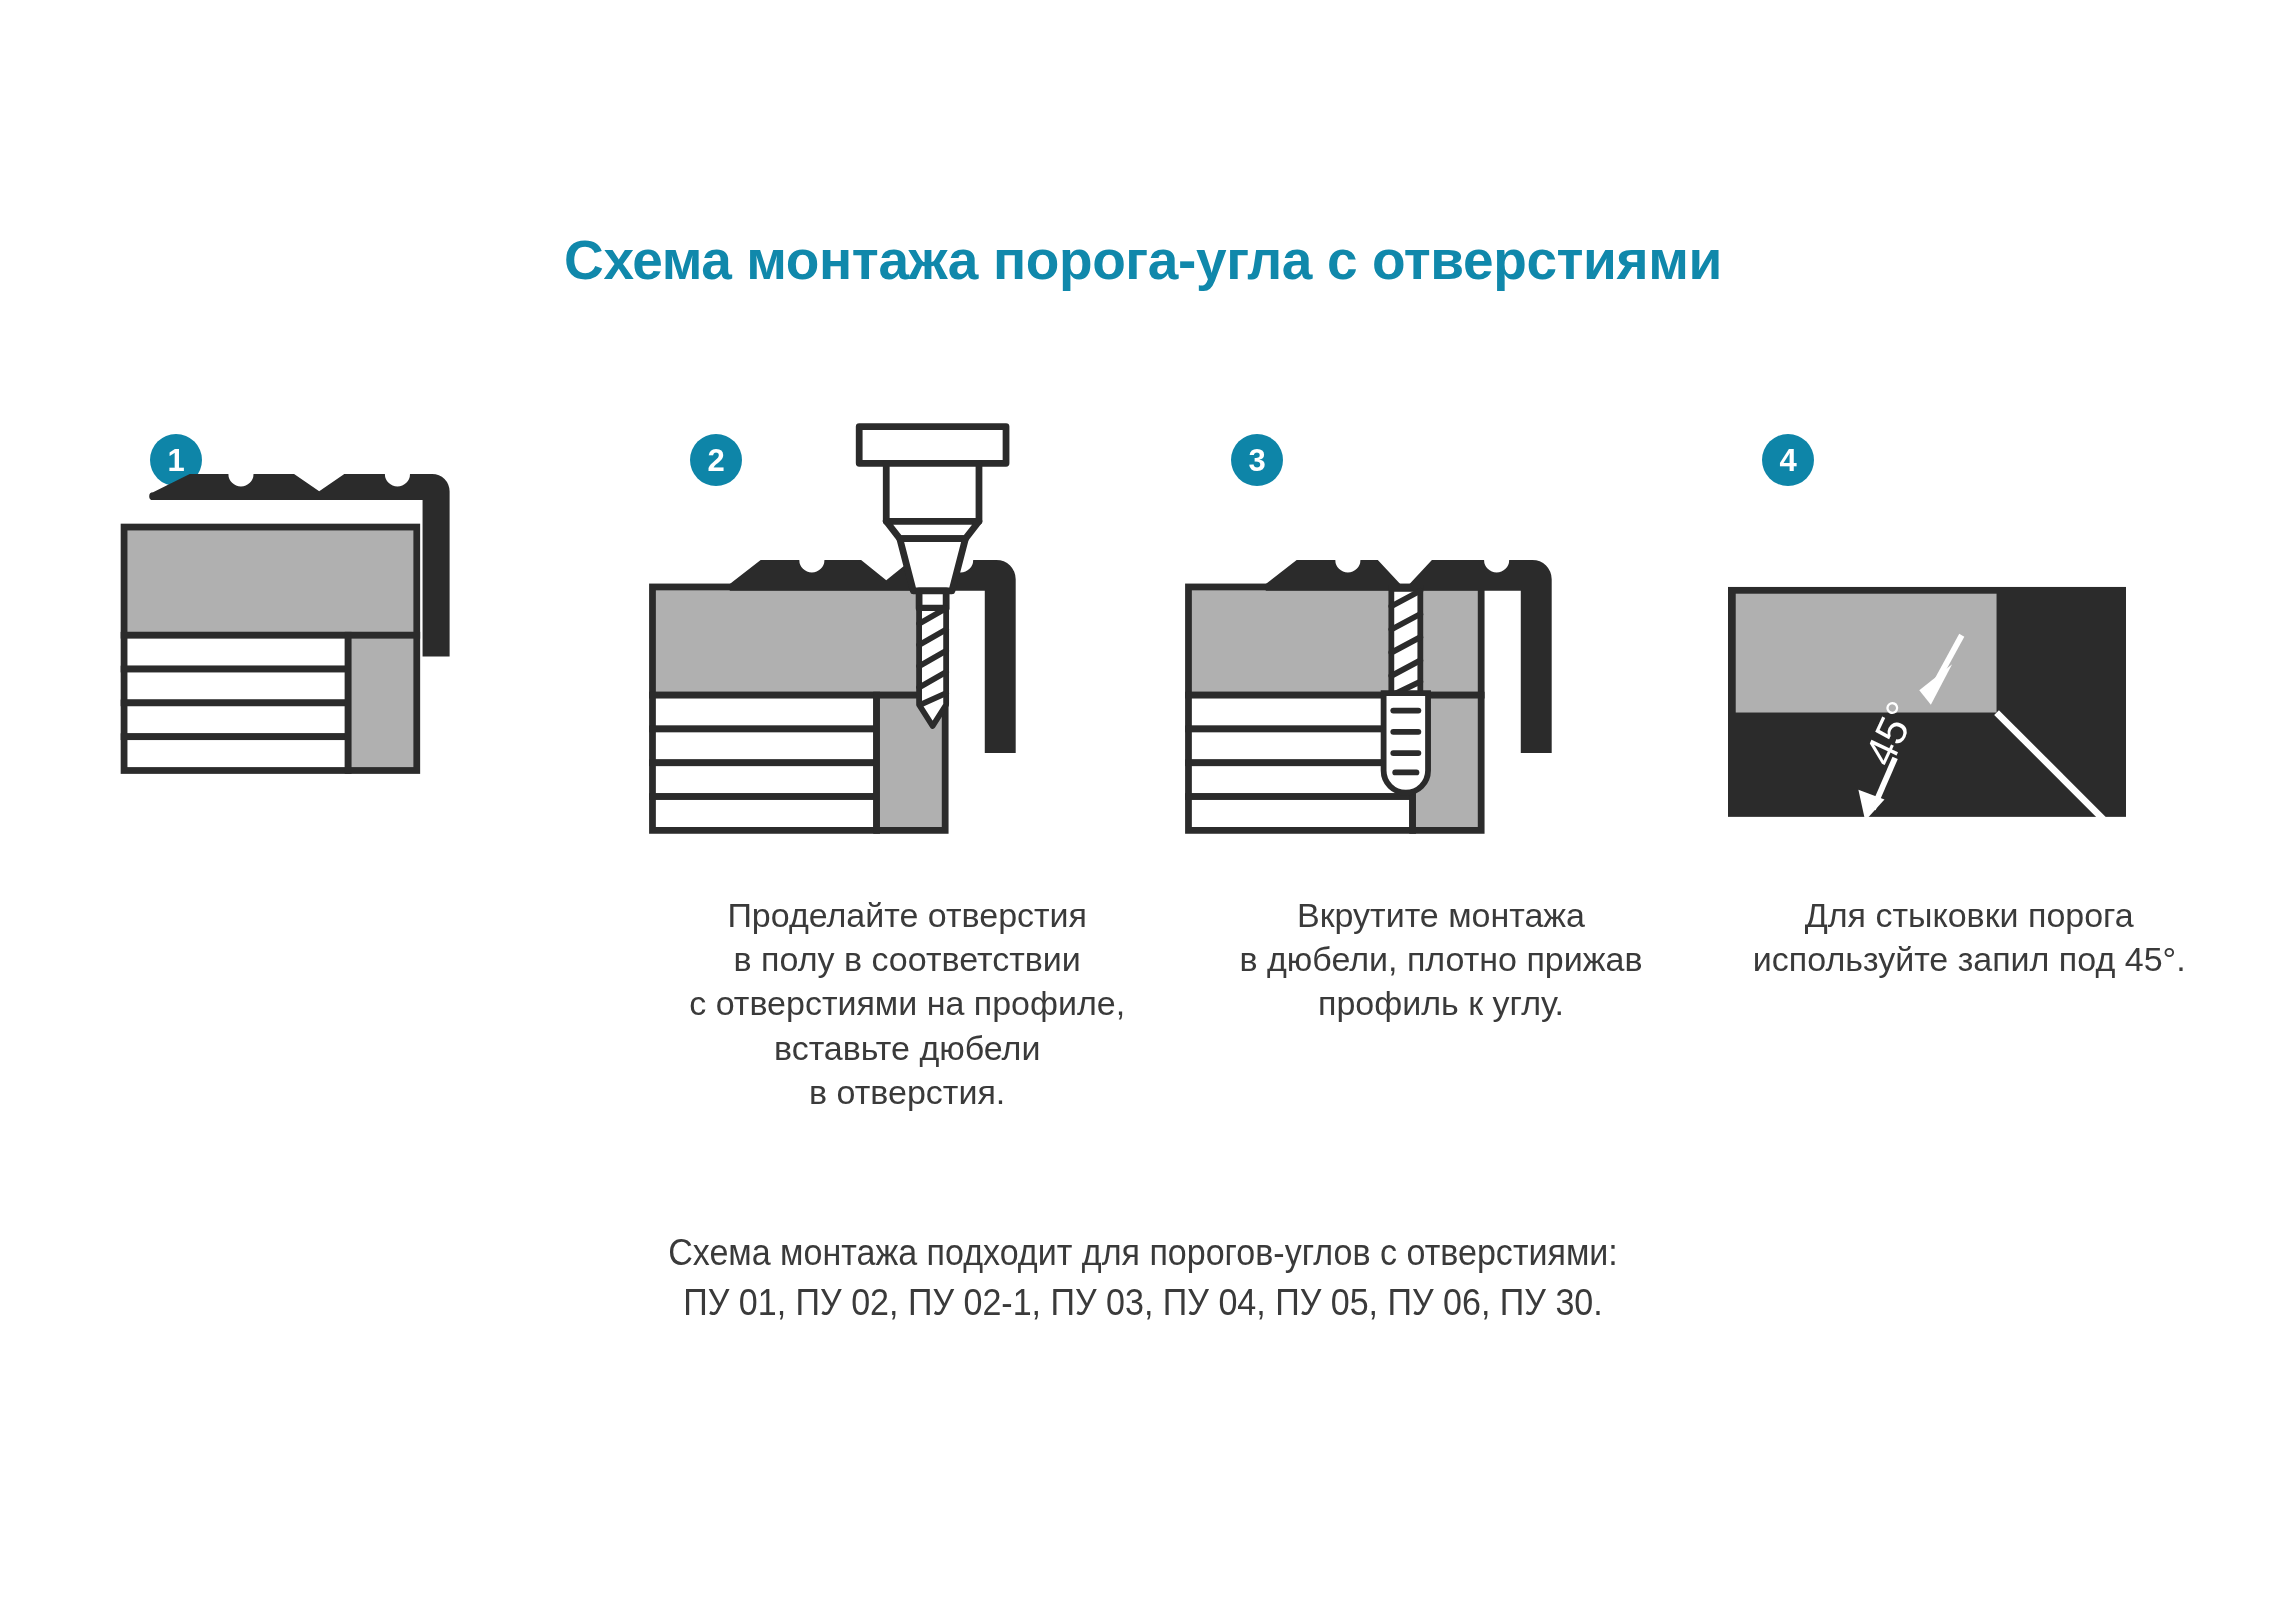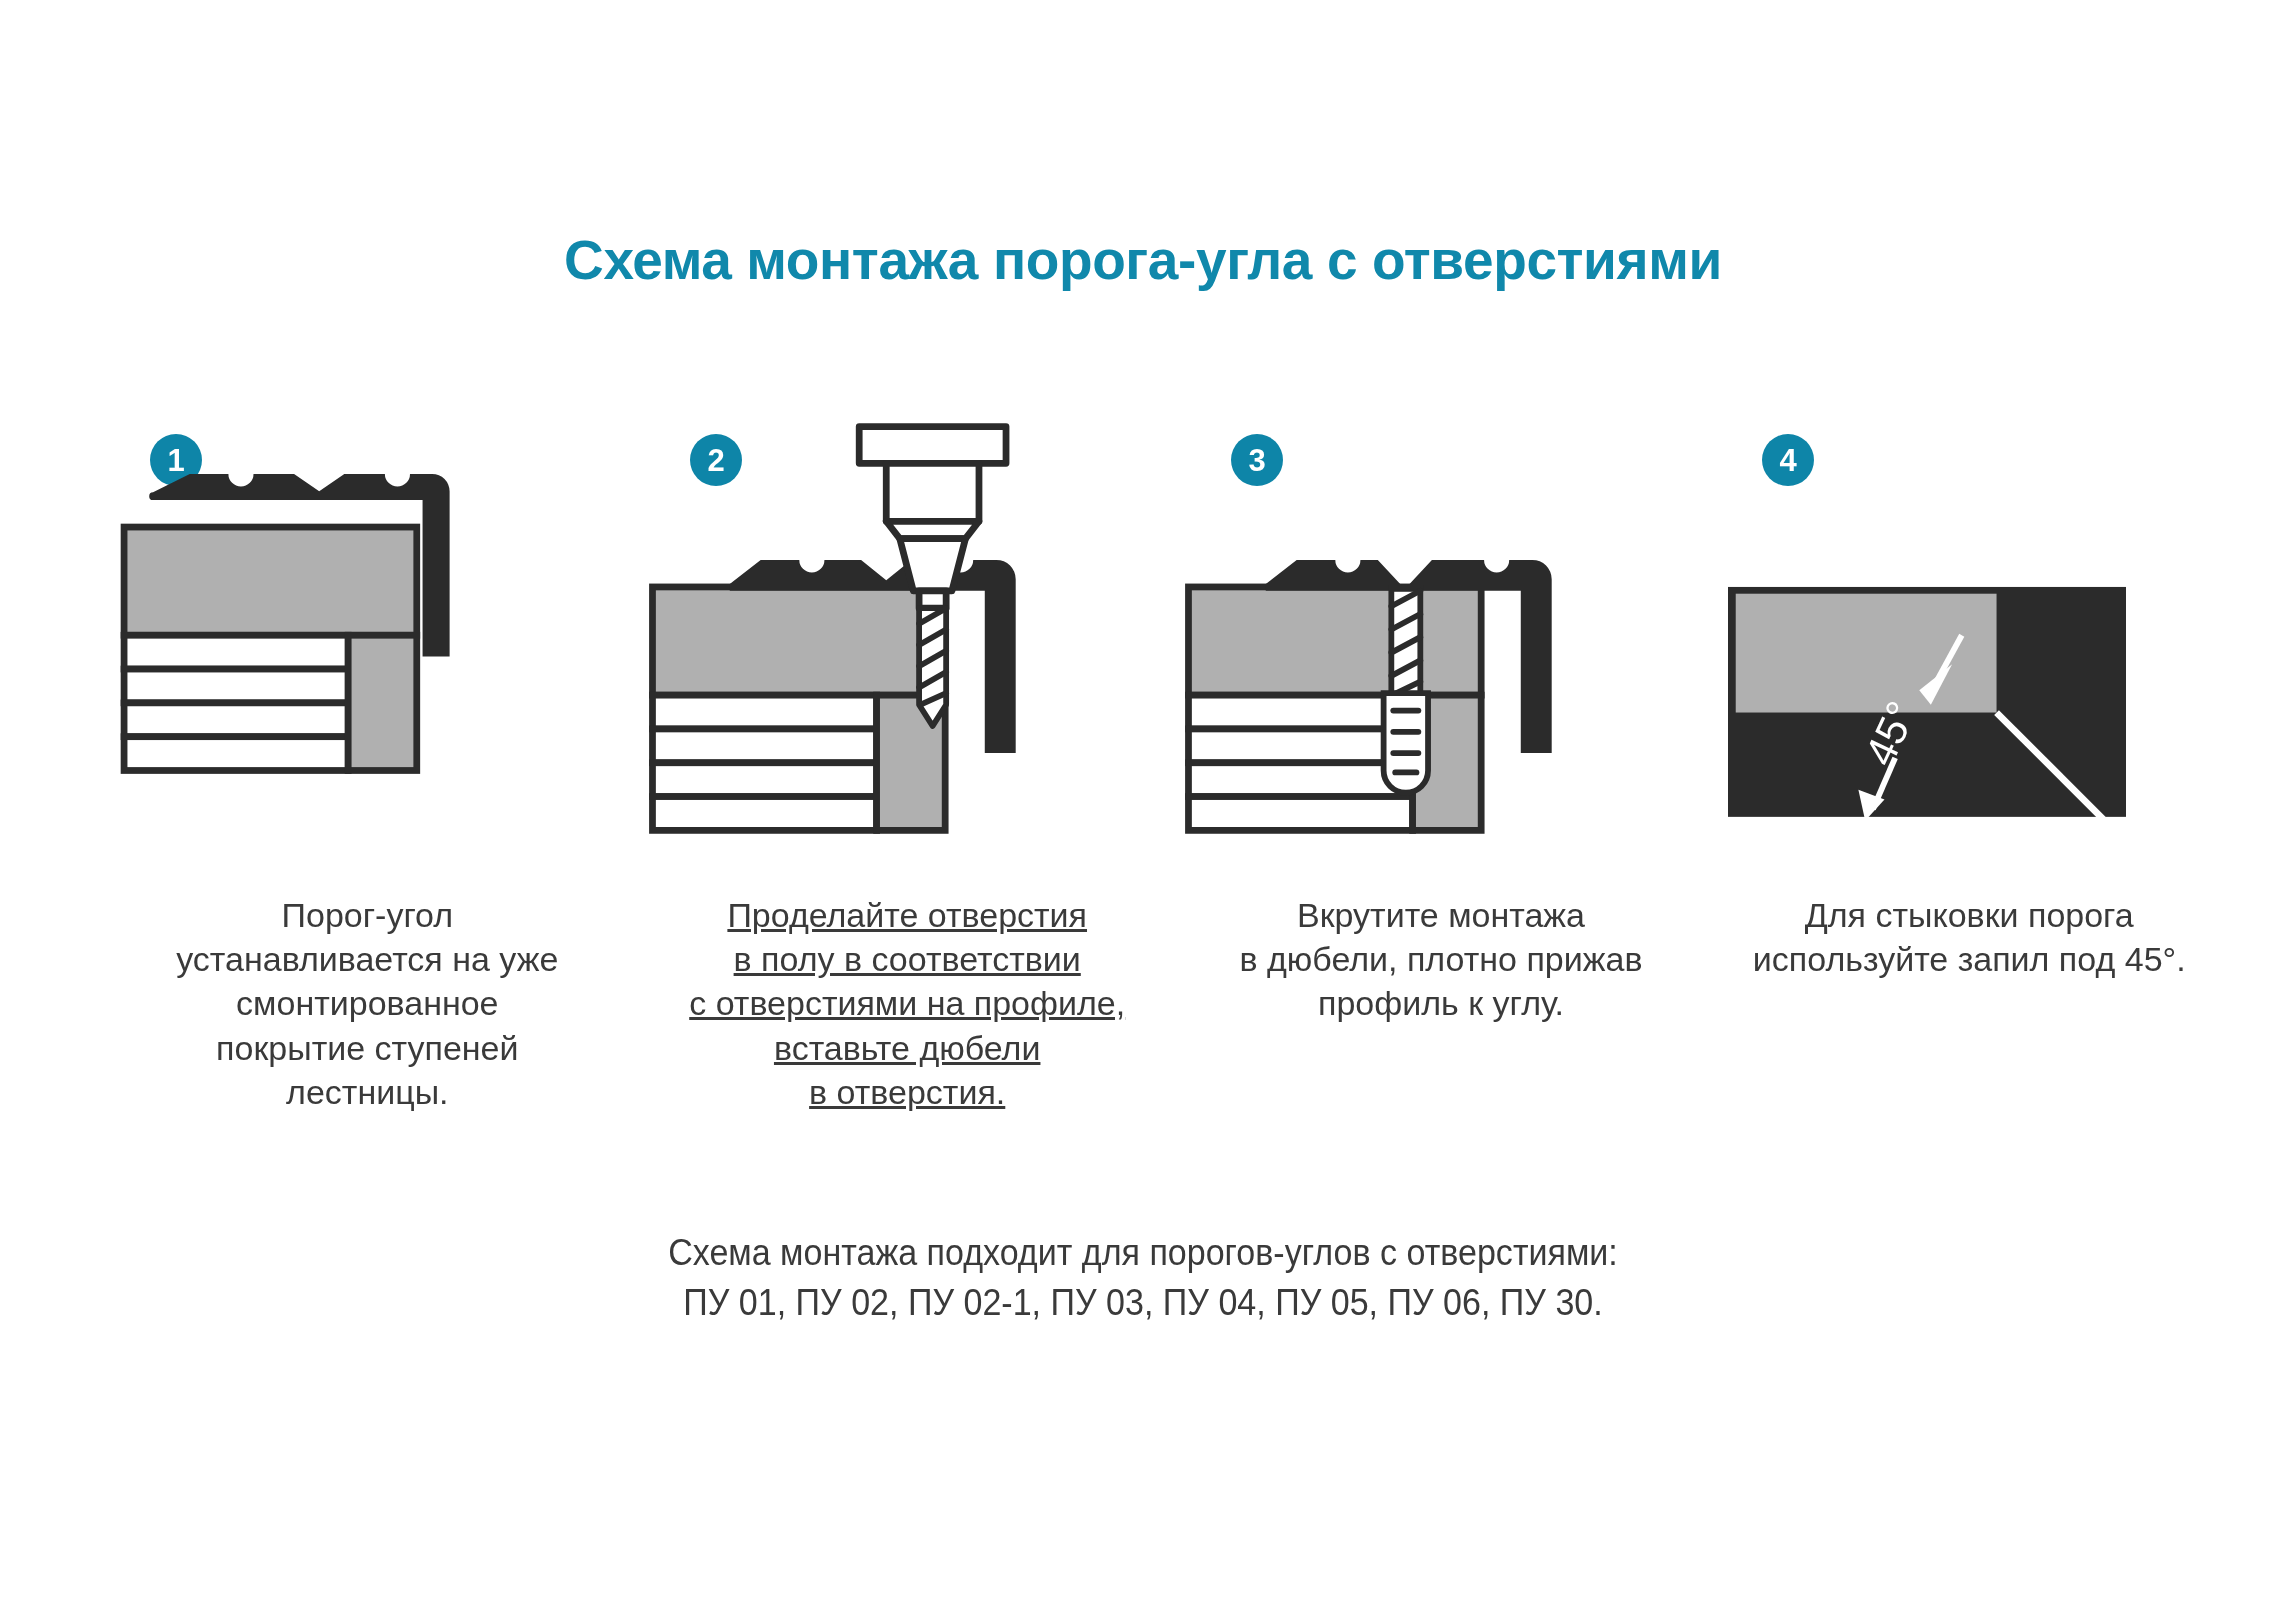--- a/index.html
+++ b/index.html
@@ -45,21 +45,21 @@
   .art svg{display:block;}
 
   .caption{
     position:absolute;left:-9.7px;width:560px;
     top:478px;
     text-align:center;
     font-size:34px;line-height:1.30;
     color:#3a3a3a;
     white-space:pre-line;
   }
-  .step-2 .caption{left:-19.3px;width:579px;text-decoration:underline;}
+  .step-2 .caption{left:-19.3px;width:579px;}
   .step-3 .caption{left:-24px;width:584px;}
   .step-4 .caption{left:-19.3px;width:579px;text-align:center;}
 
   
   .footer{
     position:absolute;top:1228px;left:0;width:2286px;
     text-align:center;
     color:#3a3a3a;
     font-size:37px;line-height:1.34;
     white-space:pre-line;
@@ -100,25 +100,20 @@
                  A 13 13 0 0 0 324 61
                  L 347 61
                  A 18 18 0 0 1 365 79
                  L 365 250
                  L 337 250
                  L 337 88
                  L 58 88
                  A 4 4 0 0 1 58 80 Z" fill="#2b2b2b"></path>
       </svg>
     </div>
-    <div class="caption">Порог-угол
-устанавливается на уже
-смонтированное
-покрытие ступеней
-лестницы.</div>
   </div>
 
   <div class="step step-2">
     <div class="badge">2</div>
     <div class="art">
       <svg width="541" height="483" viewBox="0 0 560 500" xmlns="http://www.w3.org/2000/svg">
 
         <g>
           <rect x="16" y="178" width="303" height="112" fill="#b0b0b0" stroke="#2b2b2b" stroke-width="7"></rect>
           <rect x="16" y="290" width="232" height="35" fill="#ffffff" stroke="#2b2b2b" stroke-width="7"></rect>

